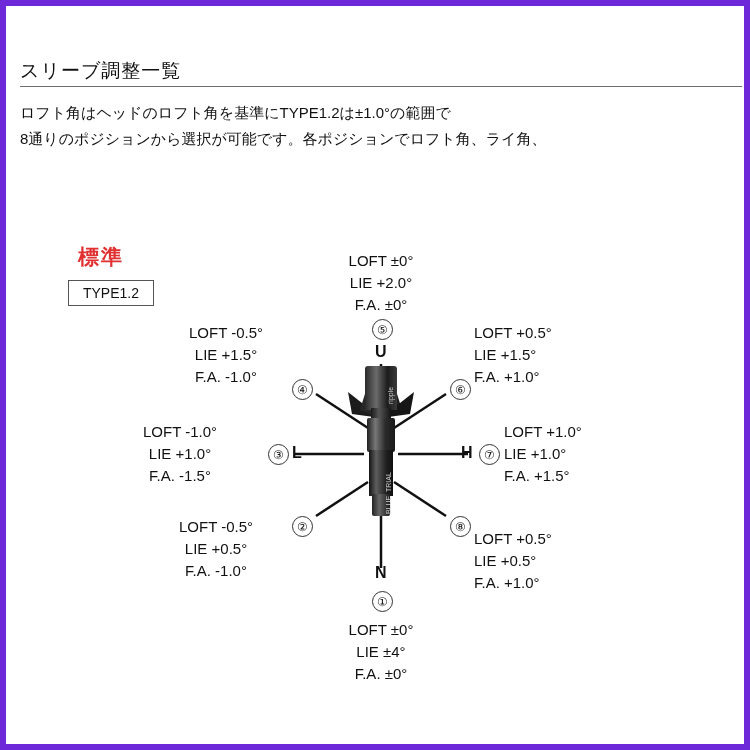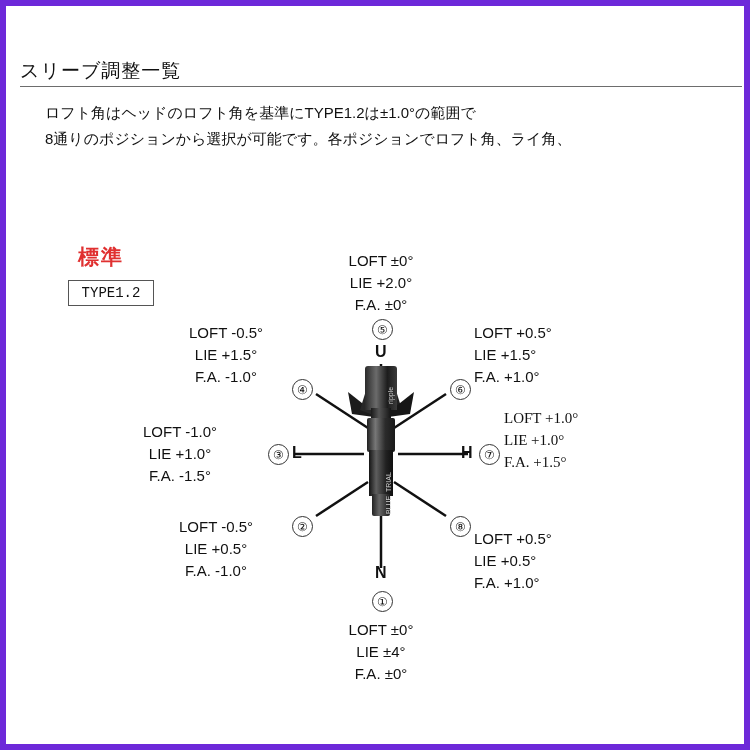--- a/index.html
+++ b/index.html
@@ -29,41 +29,40 @@
     left:14px;top:80px;width:722px;height:1px;
     background:#6d6d6d;
   }
   .intro{
     position:absolute;
     left:14px;top:94px;width:700px;
     font-size:15px;
     line-height:26px;
     color:#111;
   }
-  .intro div{white-space:nowrap;margin-left:25px;}
+  .intro div{white-space:nowrap;}
 
   .std-label{
     position:absolute;
     left:72px;top:237px;
     font-size:21px;
     font-weight:bold;
     color:#e03030;
     letter-spacing:2px;
   }
   .type-box{
     position:absolute;
     left:62px;top:274px;
     width:86px;height:26px;
     border:1px solid #555;
     box-sizing:border-box;
     font-size:14px;
     display:flex;align-items:center;justify-content:center;
     color:#111;
     background:#fff;
-    font-family:Liberation Mono, monospace;
   }
 
   
   .diagram{
     position:absolute;
     left:0;top:210px;width:750px;height:500px;
   }
   svg.lines{
     position:absolute;left:0;top:0;width:750px;height:500px;
   }
@@ -219,21 +218,21 @@
     <div class="circ" style="left:444px;top:163px;">⑥</div>
 
     <div class="blk right" style="left:104px;top:205px;width:140px;">
       <div>LOFT -1.0°</div>
       <div>LIE +1.0°</div>
       <div>F.A. -1.5°</div>
     </div>
     <div class="circ" style="left:262px;top:228px;">③</div>
     <div class="letter" style="left:286px;top:228px;">L</div>
 
-    <div class="blk" style="left:498px;top:191px;width:150px;font-family:Liberation Serif, serif;">
+    <div class="blk" style="left:498px;top:205px;width:150px;">
       <div>LOFT +1.0°</div>
       <div>LIE +1.0°</div>
       <div>F.A. +1.5°</div>
     </div>
     <div class="letter" style="left:455px;top:228px;">H</div>
     <div class="circ" style="left:473px;top:228px;">⑦</div>
 
     <div class="blk right" style="left:140px;top:300px;width:140px;">
       <div>LOFT -0.5°</div>
       <div>LIE +0.5°</div>

